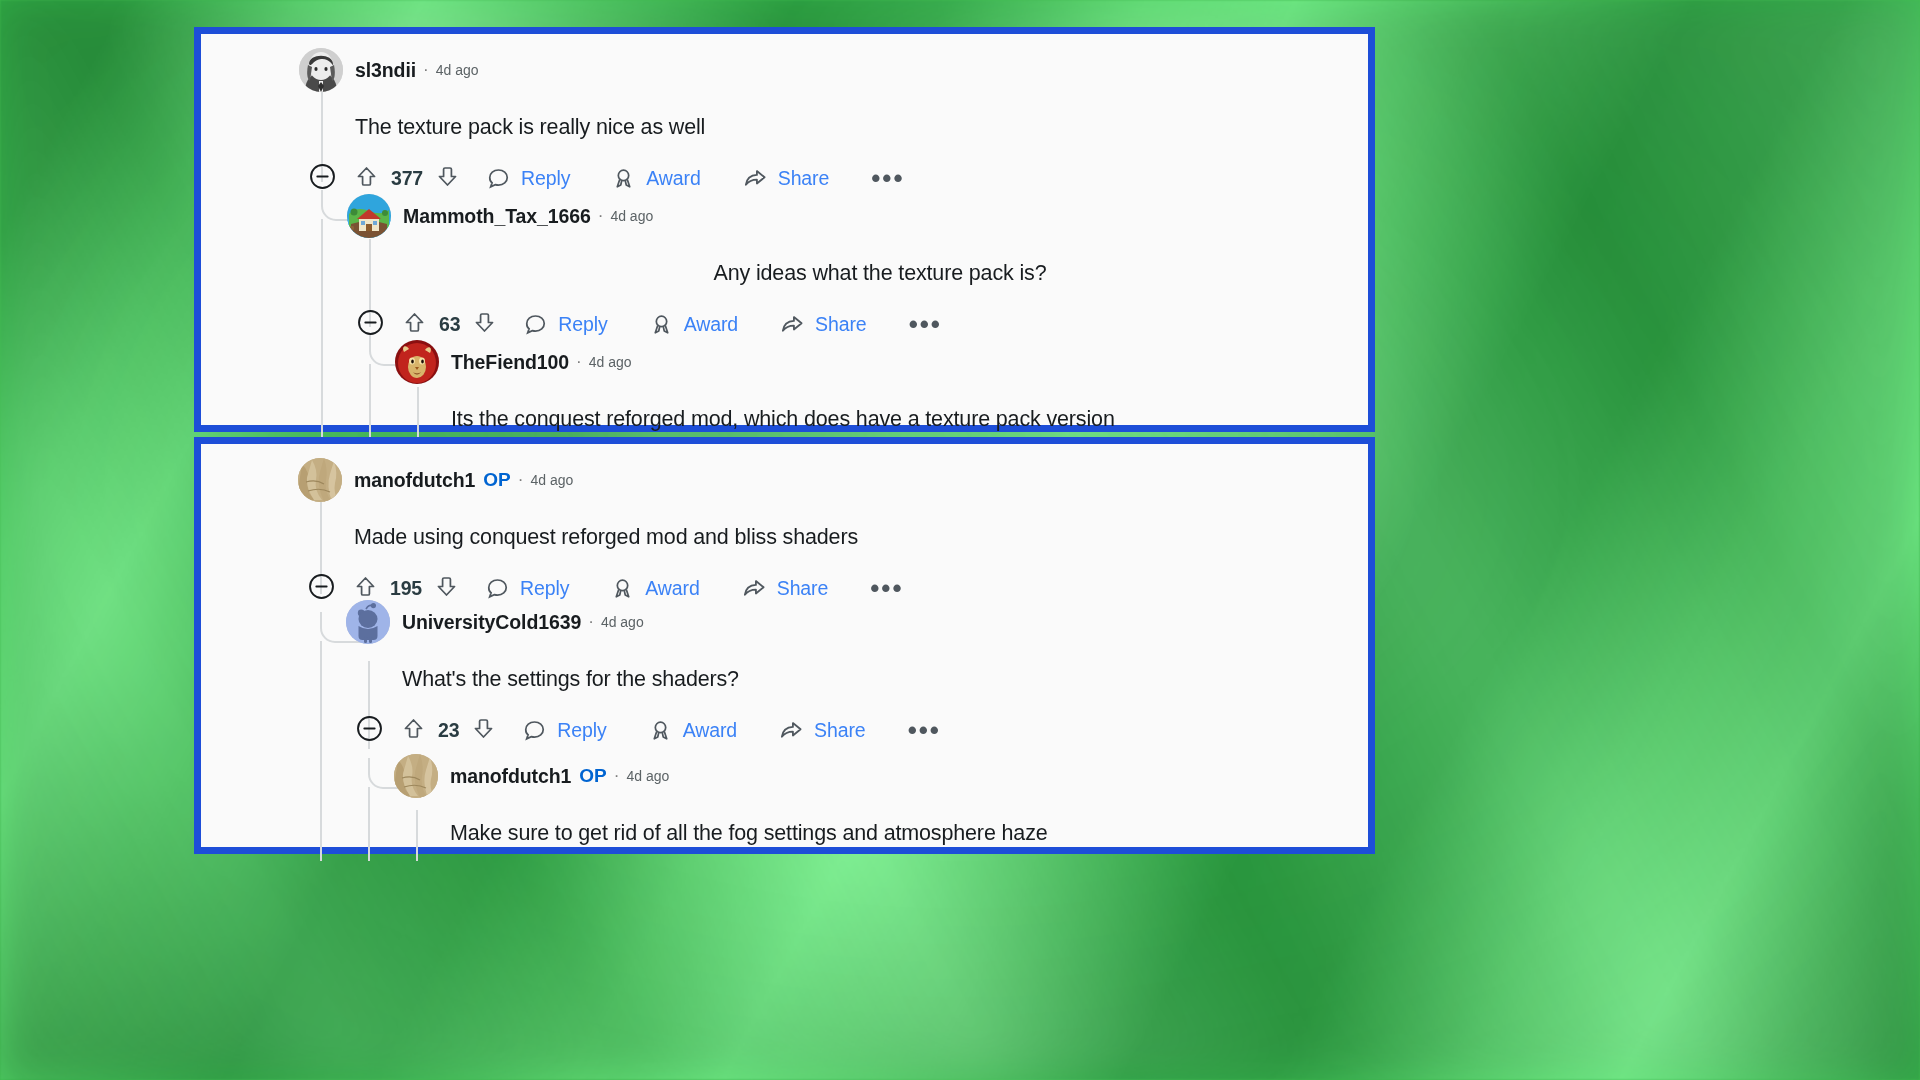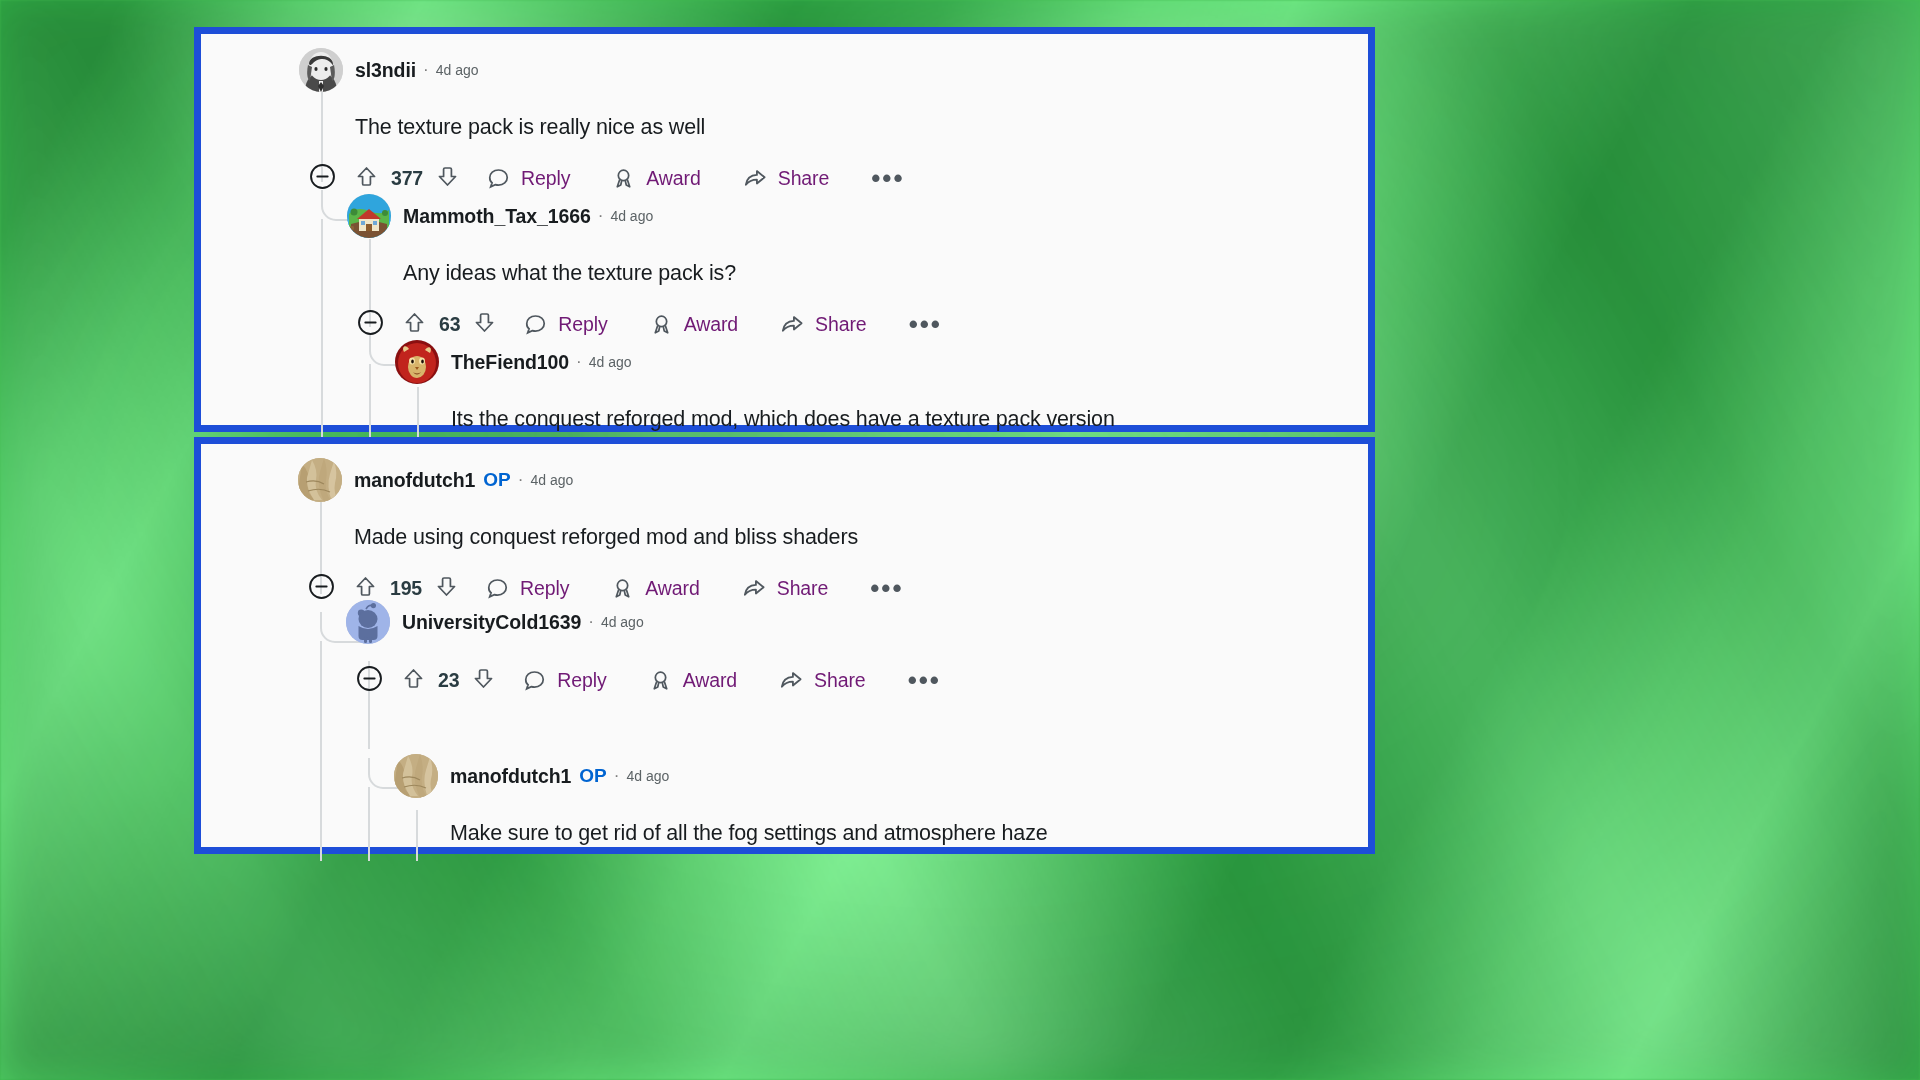--- a/index.html
+++ b/index.html
@@ -90,21 +90,21 @@
     letter-spacing:-.15px; white-space:nowrap;
   }
 
   
   .actions{
     display:flex; align-items:center; height:34px;
     color:#4f575e;
   }
   .act{
     display:flex; align-items:center;
-    font-size:19.5px; color:#701a75; font-weight:500;
+    font-size:19.5px; color:#3b82f6; font-weight:500;
     letter-spacing:-.1px; white-space:nowrap;
   }
   .act svg{ display:block; }
   .act .lbl{ margin-left:11px; }
 
   .collapse{ margin-right:19px; }
   .votes{ display:flex; align-items:center; margin-right:28px; }
   .votes .cnt{
     font-size:19.5px; font-weight:600; color:#2a3c42;
     margin:0 13px; min-width:20px; 
@@ -232,21 +232,21 @@
           <rect x="26" y="27" width="4" height="4" fill="#6fa8d6"></rect>
           <circle cx="7" cy="18" r="3.5" fill="#3d8b37"></circle>
           <circle cx="38" cy="19" r="3" fill="#3d8b37"></circle>
           <circle cx="5" cy="34" r="2.2" fill="#8d6239"></circle>
         </svg>
       </div>
       <span class="uname">Mammoth_Tax_1666</span>
       <span class="dot">·</span>
       <span class="ts">4d ago</span>
     </div>
-    <div class="ctext" style="margin-left:56px; margin-top:20px;">Any ideas what the texture pack is?</div>
+    <div class="ctext" style="margin-left:56px; margin-top:20px;text-align:center;">Any ideas what the texture pack is?</div>
     <div class="actions" style="margin-left:10px; margin-top:19px;">
       <span class="collapse">
         <svg width="27" height="27" viewBox="0 0 24 24" fill="none" stroke="#181c1f" stroke-width="1.7">
               <circle cx="12" cy="12" r="10.2"></circle>
               <line x1="7.4" y1="12" x2="16.6" y2="12" stroke-linecap="round"></line>
             </svg>
       </span>
       <span class="votes">
         <span>
           <svg width="23" height="23" viewBox="0 0 20 20" fill="none" stroke="#4f575e" stroke-width="1.5" stroke-linejoin="round">
@@ -412,20 +412,21 @@
           <ellipse cx="22" cy="19" rx="9.5" ry="9" fill="#5c6f9e"></ellipse>
           <path d="M12.5 26 q9.5 6 19 0 v10 a4 4 0 0 1 -4 4 h-11 a4 4 0 0 1 -4 -4Z" fill="#5c6f9e"></path>
           <rect x="18" y="36" width="3" height="7" rx="1.2" fill="#5c6f9e"></rect>
           <rect x="23" y="36" width="3" height="7" rx="1.2" fill="#5c6f9e"></rect>
         </svg>
       </div>
       <span class="uname">UniversityCold1639</span>
       <span class="dot">·</span>
       <span class="ts">4d ago</span>
     </div>
+    <div class="ctext" style="margin-left:56px; margin-top:20px;">What's the settings for the shaders?</div>
     <div class="actions" style="margin-left:10px; margin-top:19px;">
       <span class="collapse">
         <svg width="27" height="27" viewBox="0 0 24 24" fill="none" stroke="#181c1f" stroke-width="1.7">
               <circle cx="12" cy="12" r="10.2"></circle>
               <line x1="7.4" y1="12" x2="16.6" y2="12" stroke-linecap="round"></line>
             </svg>
       </span>
       <span class="votes">
         <span>
           <svg width="23" height="23" viewBox="0 0 20 20" fill="none" stroke="#4f575e" stroke-width="1.5" stroke-linejoin="round">

